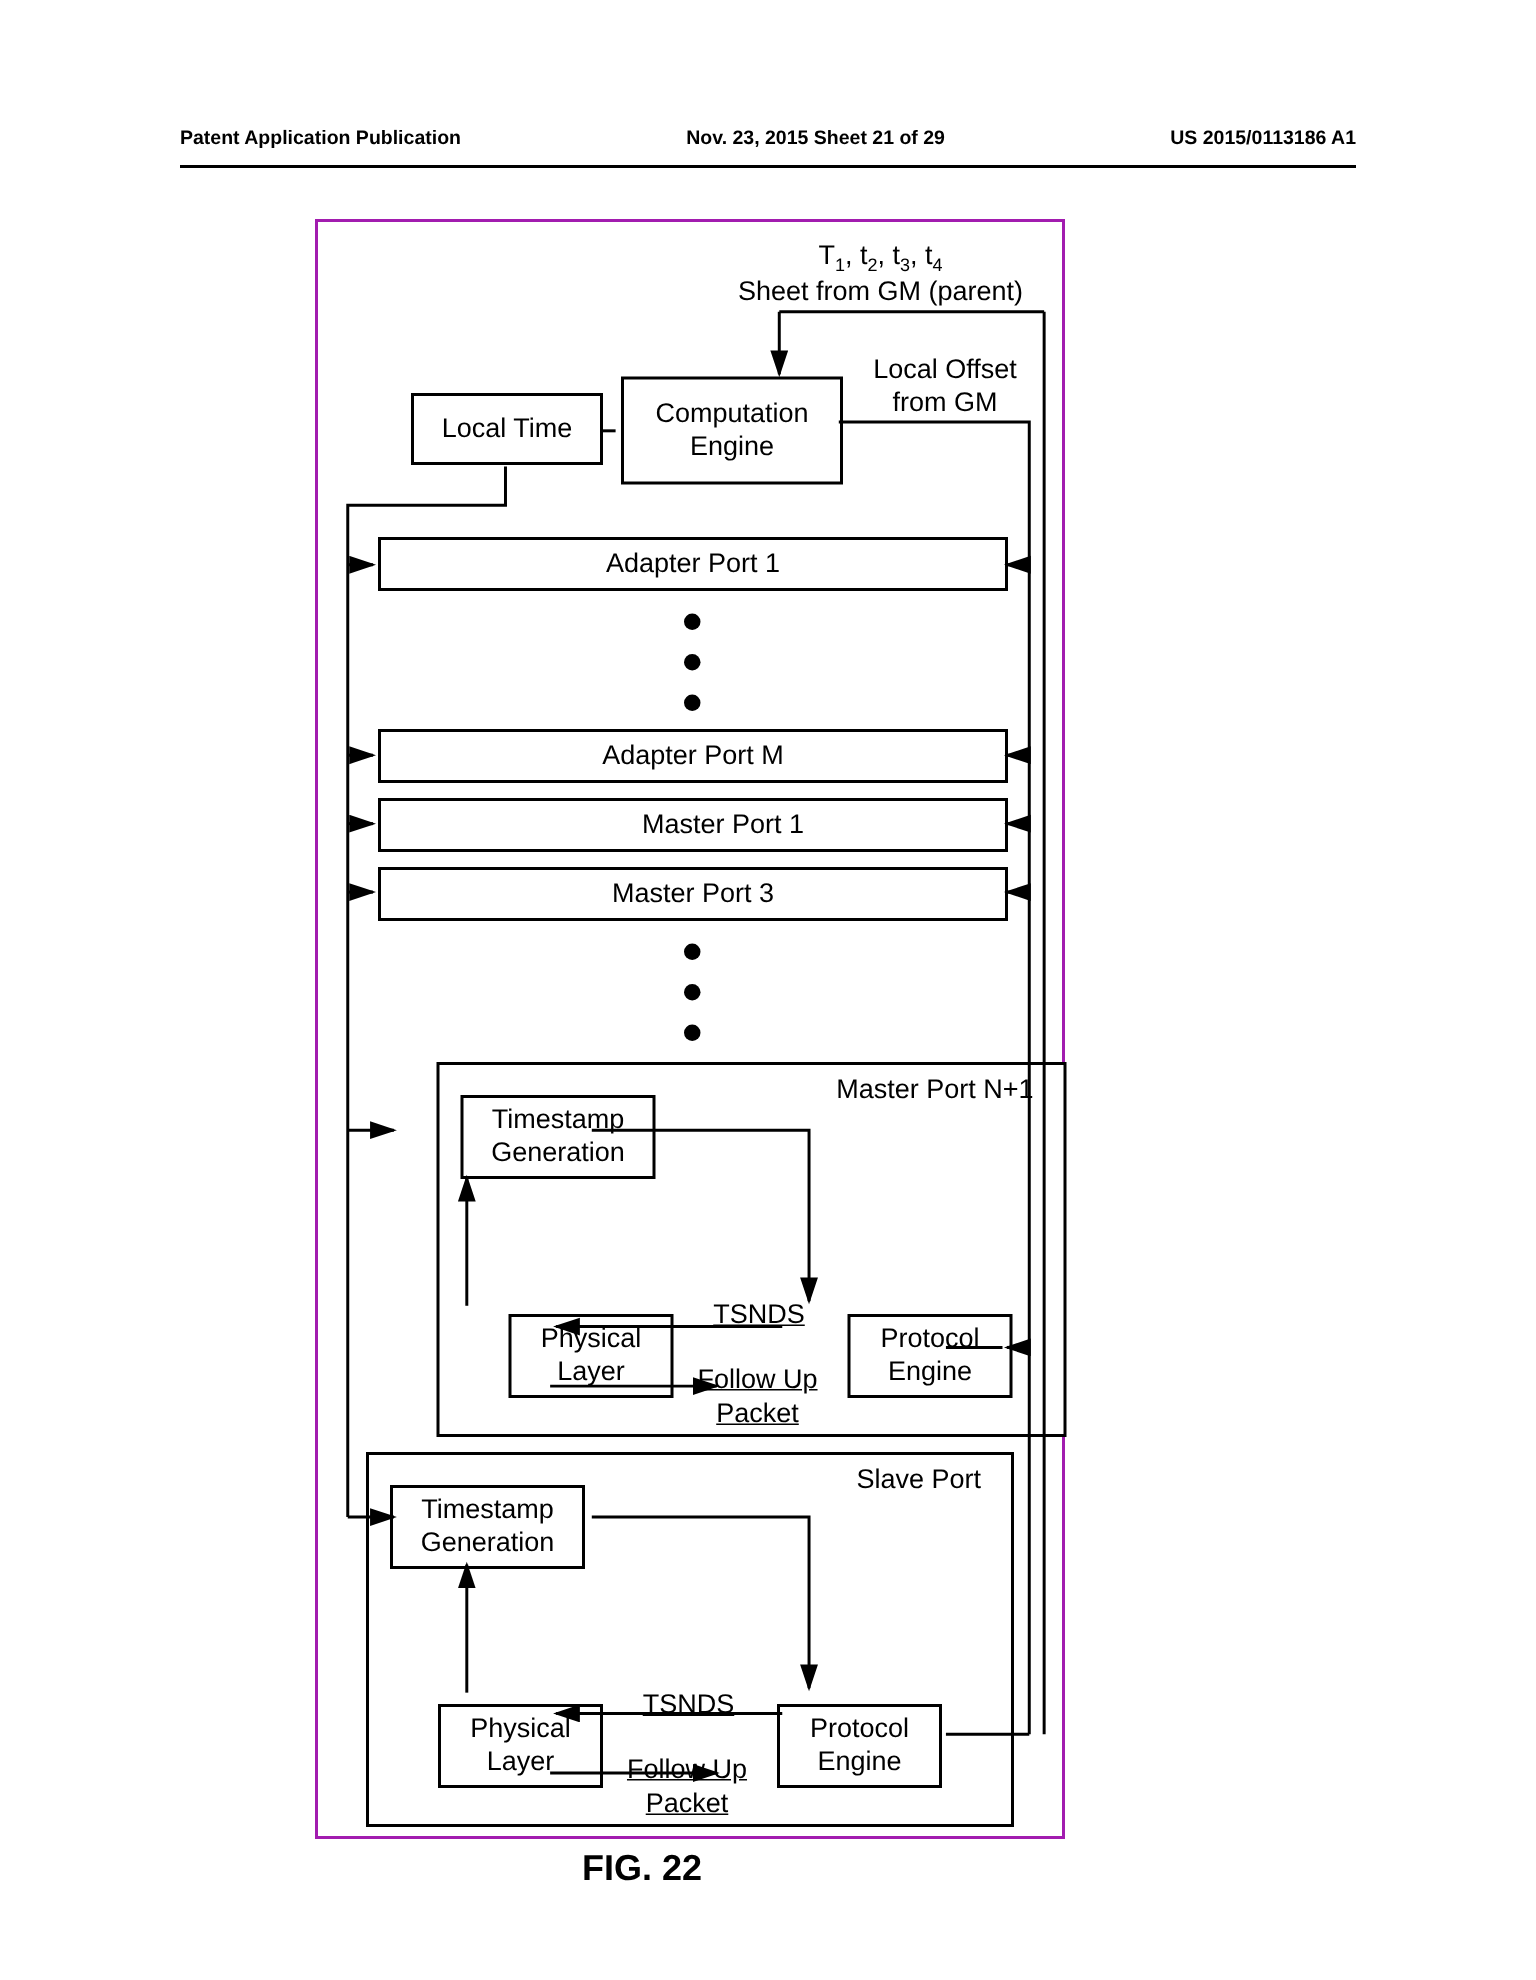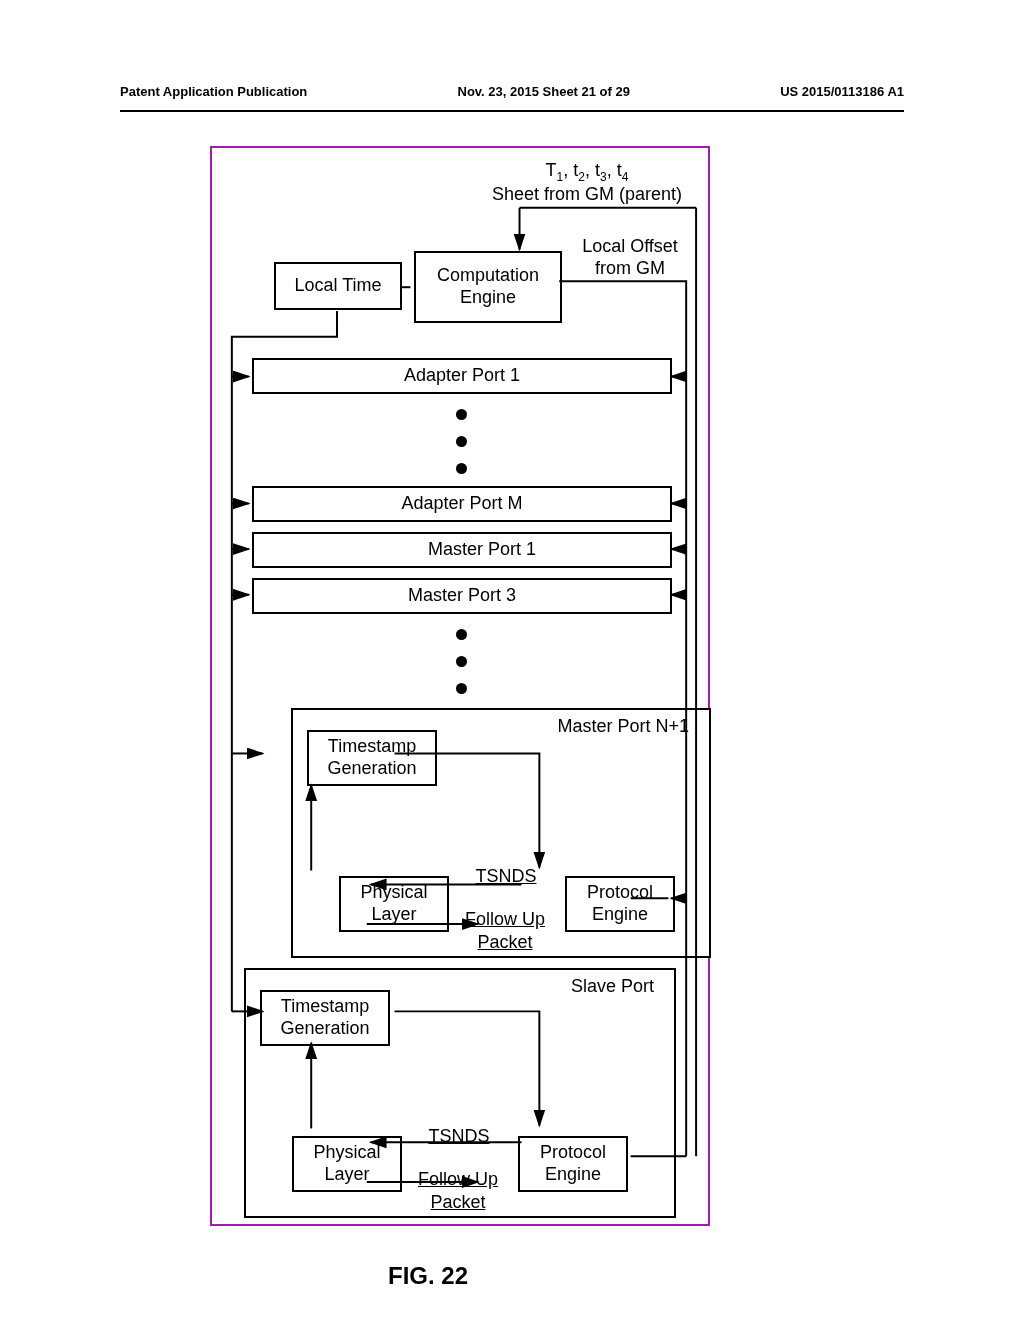--- a/index.html
+++ b/index.html
@@ -37,21 +37,20 @@
     border: 2px solid #a21caf;
   }
   .fig-label {
     position: absolute;
     top: 1232px;
     left: 0;
     width: 856px;
     text-align: center;
     font-size: 24px;
     font-weight: bold;
-    margin-top: 30px;
   }
   .box {
     position: absolute;
     border: 2px solid #000;
     background: #fff;
     font-size: 18px;
     display: flex;
     align-items: center;
     justify-content: center;
     text-align: center;

